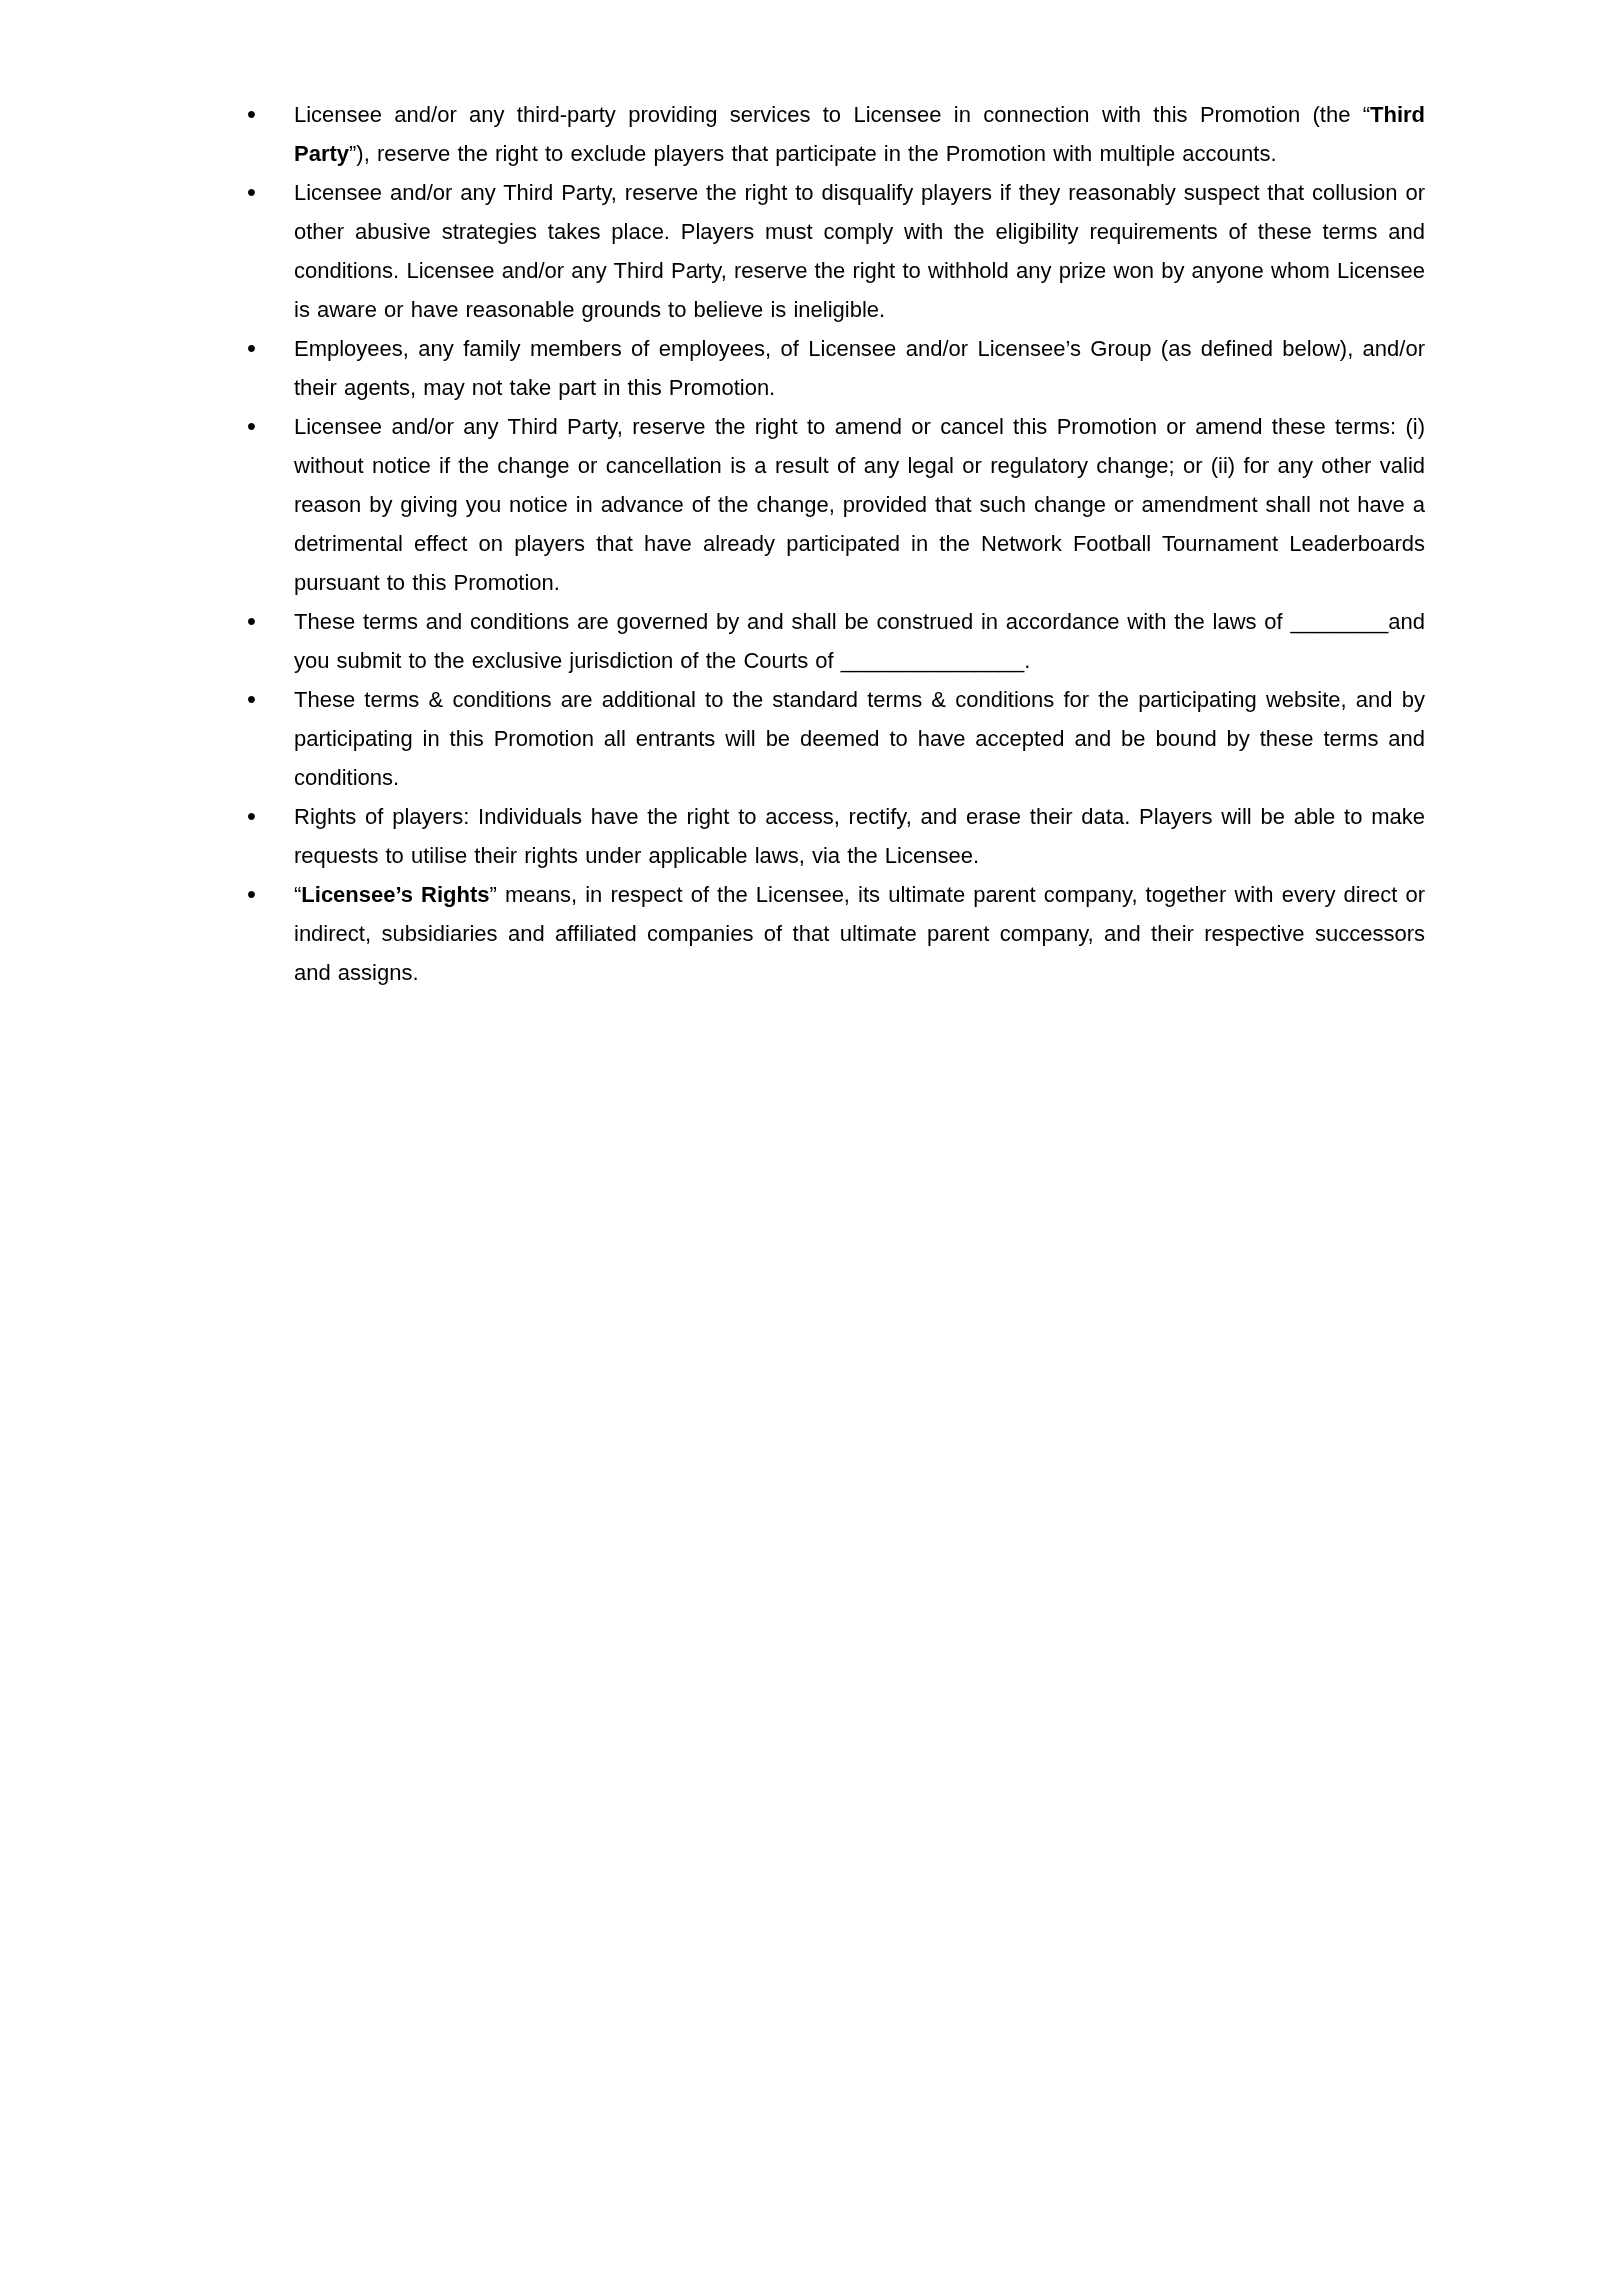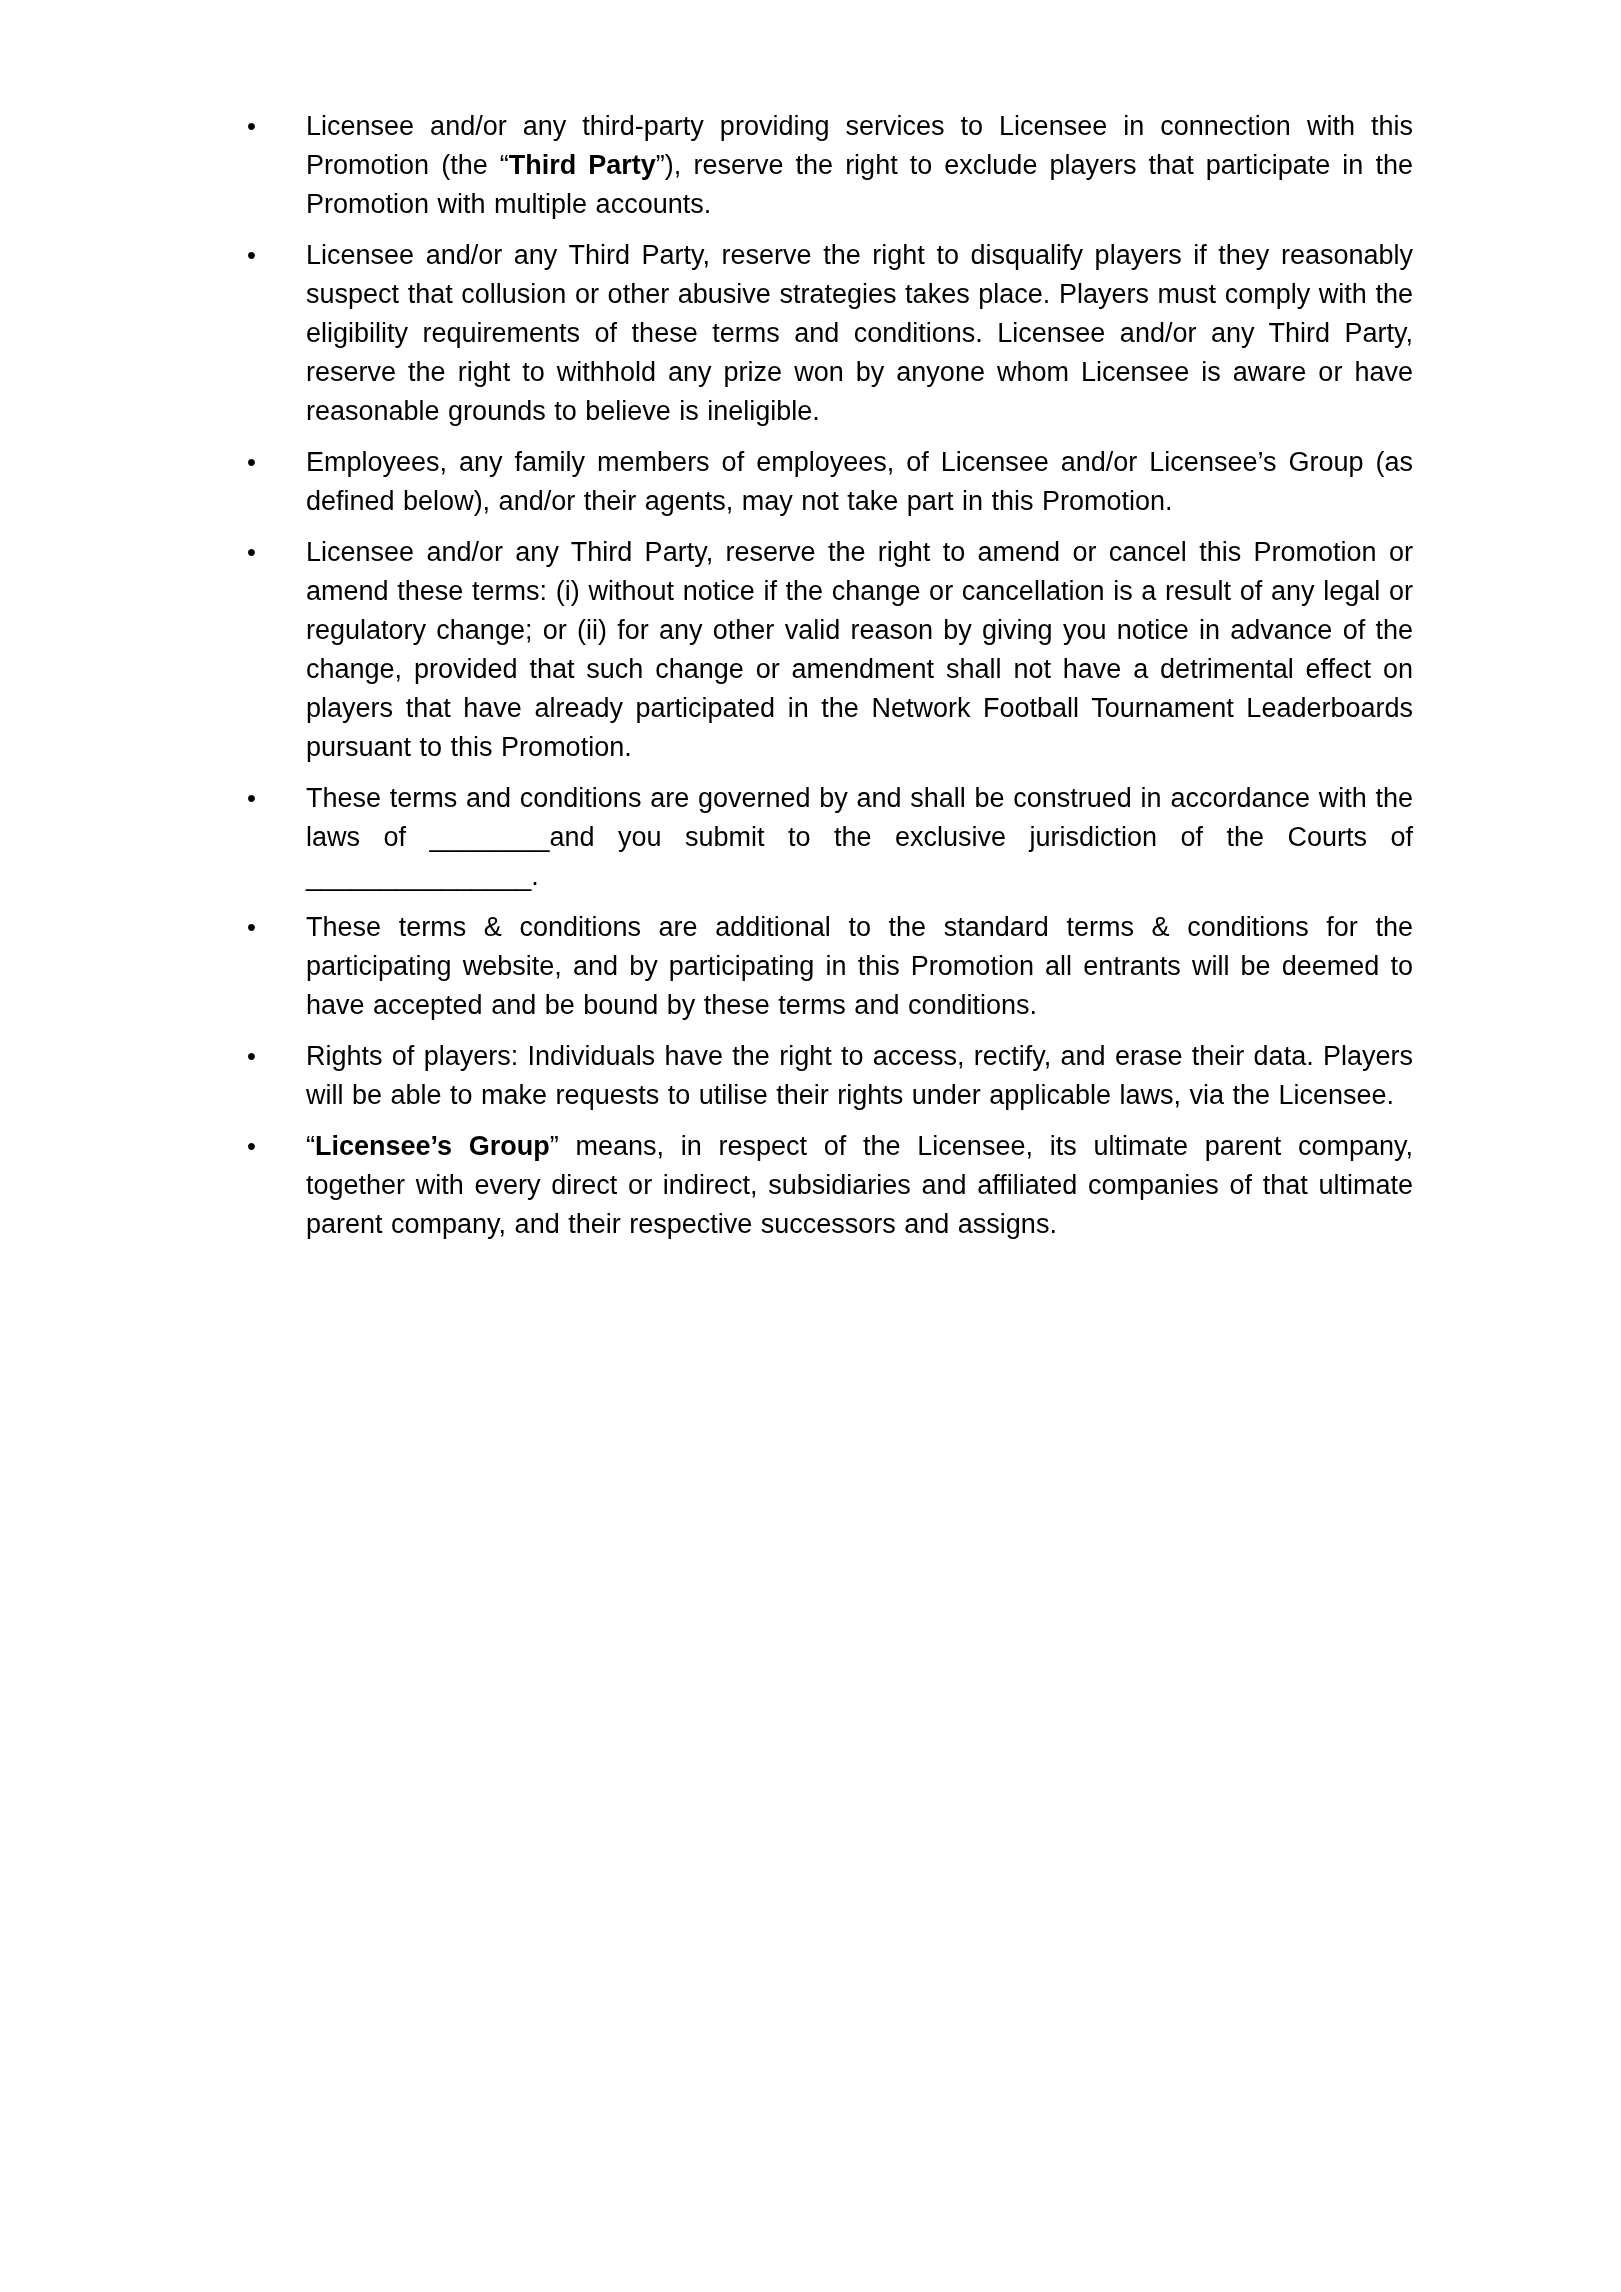--- a/index.html
+++ b/index.html
@@ -30,22 +30,22 @@
   .bullet .marker {
     position: absolute;
     left: -47px;
     top: 0;
     width: 29px;
     line-height: 39px;
     font-size: 25.5px;
     text-align: left;
   }
   .bullet .text {
-    margin: 12px;
-    font-size: 27px;
+    margin: 0;
+    font-size: 22px;
     line-height: 39px;
     text-align: justify;
     letter-spacing: 0px;
     word-spacing: 1px;
   }
   .bold-seg { font-weight: bold; }
 </style>
 </head>
 <body>
 
@@ -82,18 +82,18 @@
       <p class="text"><span>These terms &amp; conditions are additional to the standard terms &amp; conditions for the participating website, and by participating in this Promotion all entrants will be deemed to have accepted and be bound by these terms and conditions.</span></p>
     </div>
 
     <div class="bullet">
       <span class="marker">•</span>
       <p class="text"><span>Rights of players: Individuals have the right to access, rectify, and erase their data. Players will be able to make requests to utilise their rights under applicable laws, via the Licensee.</span></p>
     </div>
 
     <div class="bullet">
       <span class="marker">•</span>
-      <p class="text"><span>“</span><span class="bold-seg">Licensee’s Group</span><span>” means, in respect of the Licensee, its ultimate parent company, together with every direct or indirect, subsidiaries and affiliated companies of that ultimate parent company, and their respective successors and assigns.</span></p>
+      <p class="text"><span>“</span><span class="bold-seg">Licensee’s Rights</span><span>” means, in respect of the Licensee, its ultimate parent company, together with every direct or indirect, subsidiaries and affiliated companies of that ultimate parent company, and their respective successors and assigns.</span></p>
     </div>
 
   </div>
 </div>
 
 
 </body></html>

